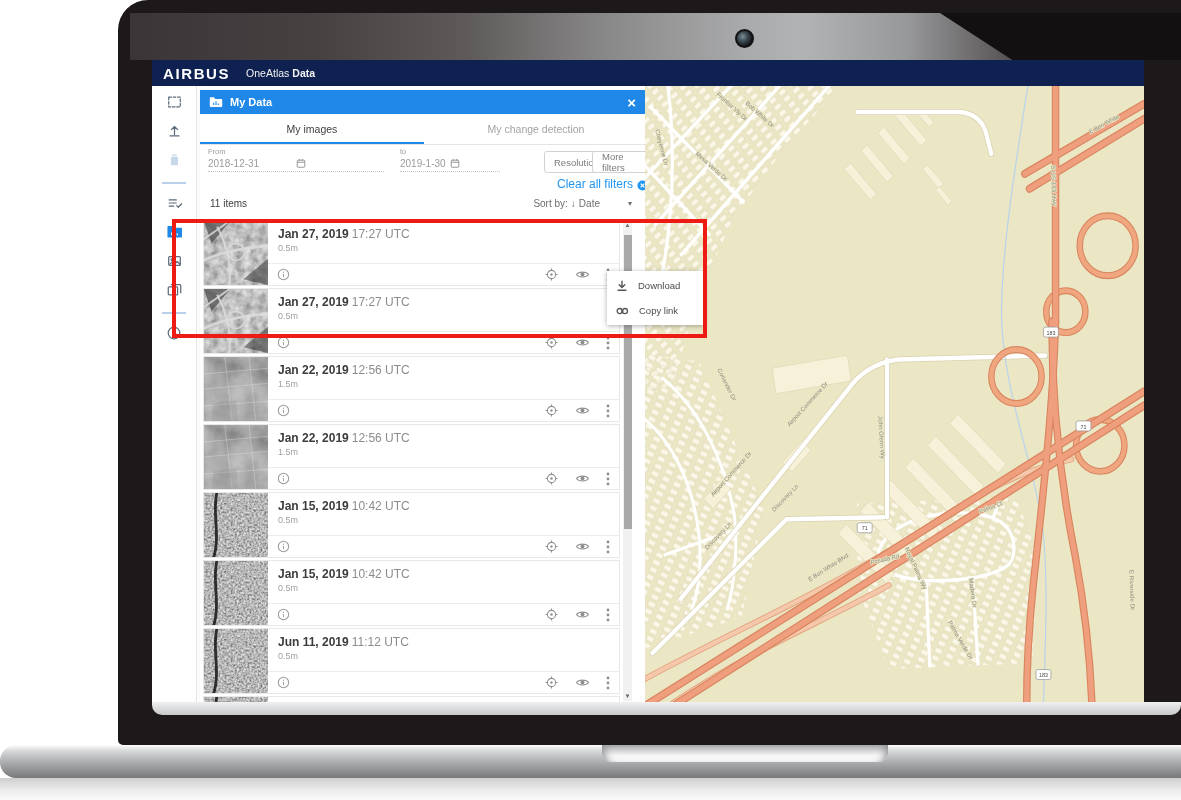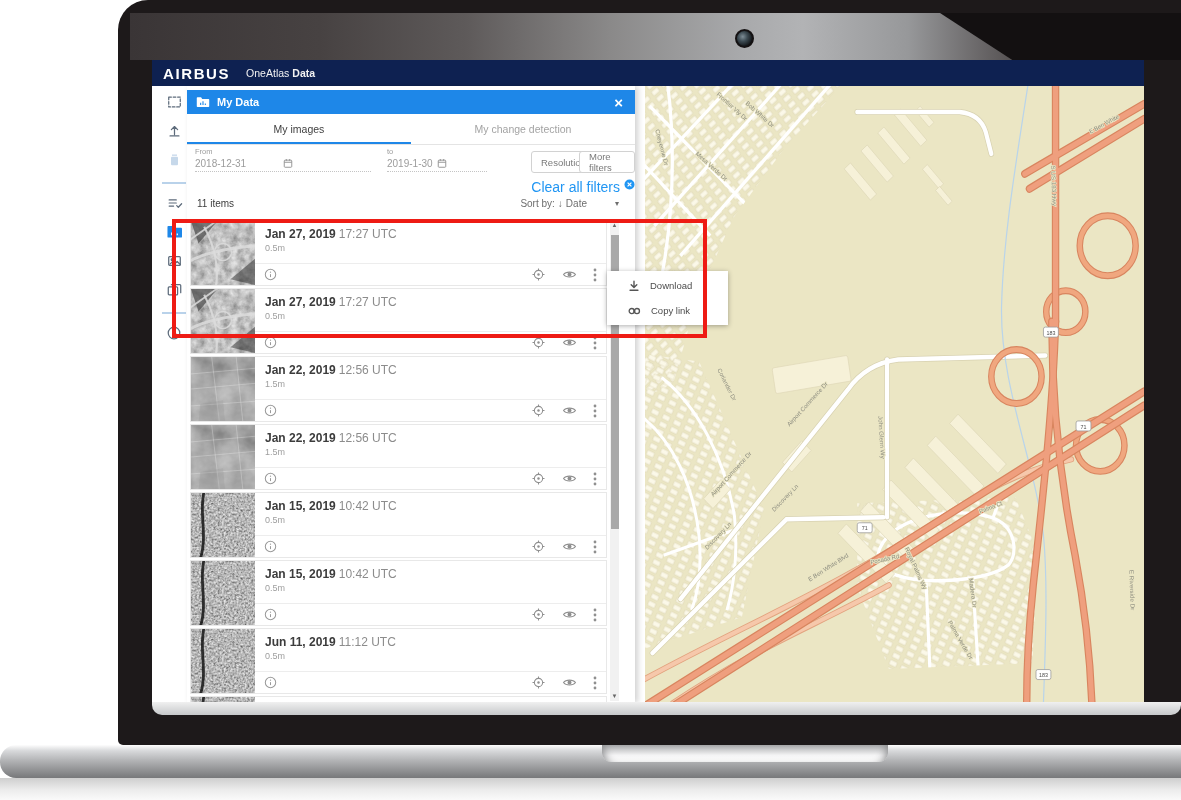--- a/index.html
+++ b/index.html
@@ -39,42 +39,42 @@
   .product{font-size:10.5px;color:#f2f2f2;margin-left:16px;}
   .product b{margin-left:3px;}
 
   .side{position:absolute;left:0;top:26px;width:45px;bottom:0;background:#fff;
        border-right:1px solid #e4e4e4;display:flex;flex-direction:column;align-items:center;
        padding-top:7px;gap:8px;box-sizing:border-box;}
   .side-btn{width:22px;height:21px;display:flex;align-items:center;justify-content:center;}
   .side-btn.disabled{opacity:.8;}
   .side-div{width:24px;height:2px;background:#b9d2ea;margin:2px 0;flex:none;}
 
-  .panel{position:absolute;left:35px;top:26px;width:448px;bottom:0;background:#fff;
+  .panel{position:absolute;left:48px;top:26px;width:448px;bottom:0;background:#fff;
        box-shadow:3px 0 6px rgba(0,0,0,.18);}
   .phead{margin-top:4px;height:24px;background:#1e87e8;display:flex;align-items:center;padding:0 9px;}
   .ptitle{color:#fff;font-size:11px;font-weight:bold;margin-left:7px;}
   .pclose{margin-left:auto;color:#fff;font-size:15px;font-weight:bold;line-height:1;margin-right:3px;}
   .tabs{display:flex;height:30px;border-bottom:1px solid #e4e4e4;}
   .tab{flex:1;display:flex;align-items:center;justify-content:center;font-size:10.5px;color:#a3a3a3;}
   .tab.active{color:#3f3f3f;box-shadow:inset 0 -2px 0 #1e87e8;}
   .filters{position:relative;height:34px;}
   .field{position:absolute;top:2px;}
   #field-from{left:8px;width:176px;}
   #field-to{left:200px;width:100px;}
   .flab{font-size:7.5px;color:#9d9d9d;}
   .fval{display:flex;align-items:center;border-bottom:1px dotted #c4c4c4;padding:2px 0;}
   .fval span{flex:1;font-size:10px;color:#9c9c9c;}
   .fbtn{position:absolute;top:6px;height:22px;box-sizing:border-box;border:1px solid #d2d2d2;
        border-radius:3px;background:#fff;font-size:9.5px;color:#7a7a7a;display:flex;
        align-items:center;padding:0 9px;}
   #btn-resolution{left:344px;}
   #btn-more{left:392px;}
-  .clear-row{display:flex;justify-content:flex-end;align-items:flex-start;padding-right:0;
-       height:12px;font-size:14px;color:#2196f3;gap:4px;}
+  .clear-row{display:flex;justify-content:flex-end;align-items:flex-end;padding-right:0;
+       height:12px;font-size:12px;color:#2196f3;gap:4px;}
   .list-head{display:flex;align-items:center;height:24px;padding:0 14px 0 10px;}
   .items-count{font-size:10px;font-weight:normal;color:#3d3d3d;}
   .sort{margin-left:auto;font-size:10px;color:#6e6e6e;display:flex;gap:3px;align-items:center;}
   .sort-caret{font-size:8px;color:#6e6e6e;margin-left:28px;margin-right:2px;}
 
   .list{position:absolute;left:3px;top:134px;width:417px;bottom:0;overflow:hidden;}
   .card{height:64px;border:1px solid #e8e8e8;margin-bottom:2px;display:flex;background:#fff;}
   .thumb{width:64px;flex:none;position:relative;overflow:hidden;background:#555;}
   .thumb svg{position:absolute;left:0;top:0;width:100%;height:100%;}
   .card-body{flex:1;display:flex;flex-direction:column;min-width:0;}
@@ -91,21 +91,21 @@
   .sb-arrow{height:10px;display:flex;align-items:center;justify-content:center;
        font-size:6px;color:#666;}
   .sb-down{position:absolute;bottom:0;left:0;right:0;}
   .sb-thumb{position:absolute;left:0.5px;top:15px;width:8px;height:294px;background:#a9a9a9;}
 
   .mapwrap{position:absolute;left:493px;top:26px;right:0;bottom:0;}
   .mapwrap svg{width:100%;height:100%;display:block;}
 
   
   .ctx{position:absolute;left:607px;top:271px;width:97px;background:#fff;z-index:55;
-       box-shadow:0 1px 5px rgba(0,0,0,.32);padding:2px 12px;}
+       box-shadow:0 1px 5px rgba(0,0,0,.32);padding:2px 0;}
   .ctx-row{height:25px;display:flex;align-items:center;padding:0 8px;gap:9px;
        font-size:9.5px;color:#4c4c4c;}
   .redbox{position:absolute;left:172px;top:219px;width:535px;height:119px;
        border:4px solid #ee1b14;box-sizing:border-box;z-index:60;}
 
   .hidden-defs{position:absolute;width:0;height:0;overflow:hidden;}
 </style>
 </head>
 <body>
 

